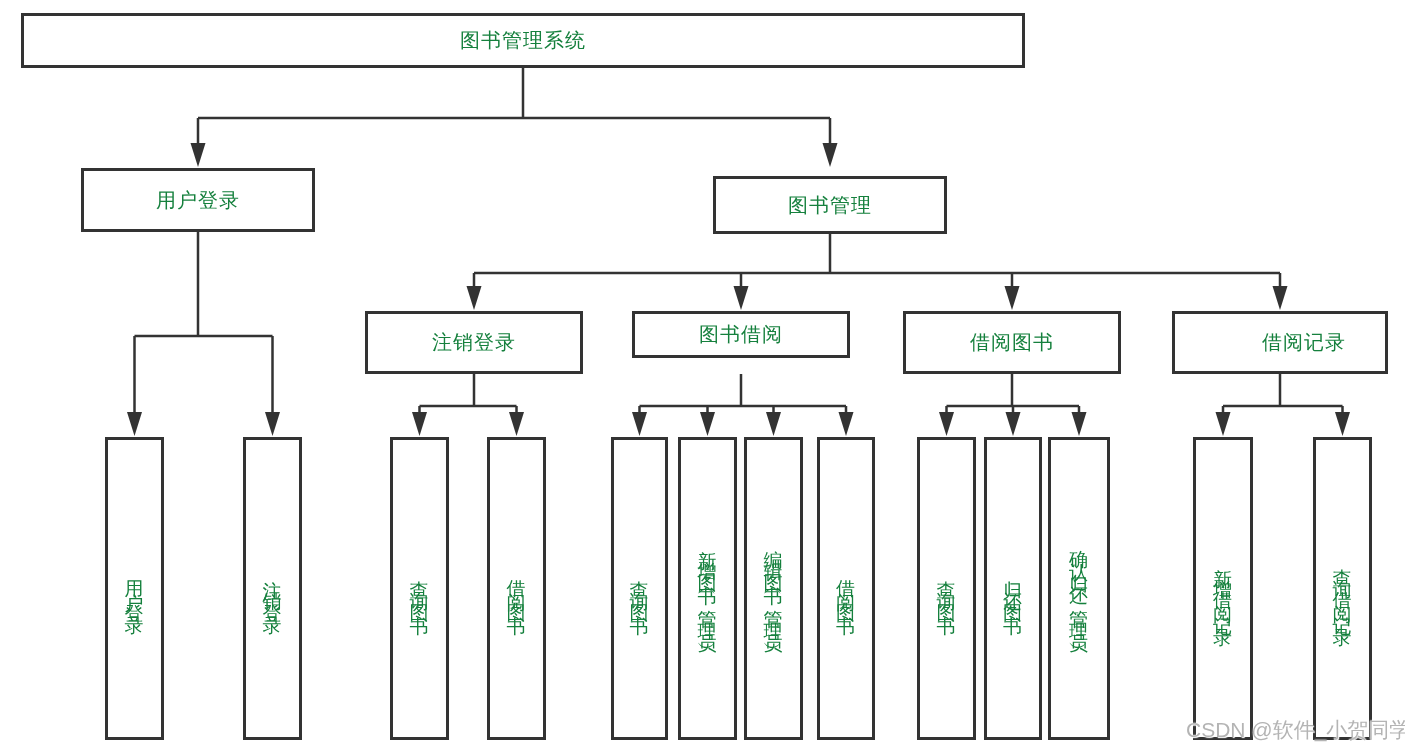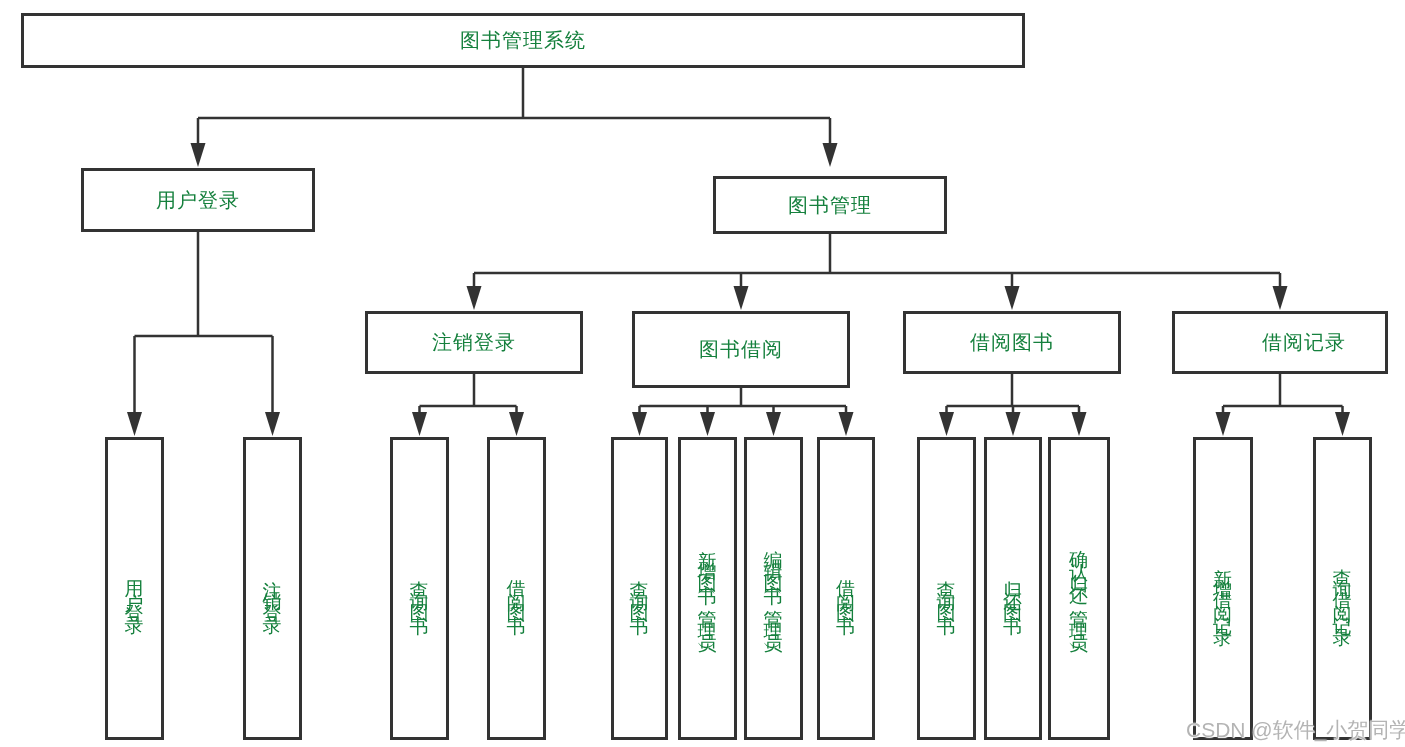--- a/index.html
+++ b/index.html
@@ -33,21 +33,21 @@
     line-height:1;
     white-space:nowrap;
   }
   
   .n-root{left:21px;top:13px;width:1004px;height:55px;}
   
   .n-userlogin{left:81px;top:168px;width:234px;height:64px;}
   .n-bookmgmt{left:713px;top:176px;width:234px;height:58px;}
   
   .n-newbooks{left:365px;top:311px;width:218px;height:63px;}
-  .n-borrowing{left:632px;top:311px;width:218px;height:77px;}
+  .n-borrowing{left:632px;top:311px;width:218px;height:47px;}
   .n-current{left:903px;top:311px;width:218px;height:63px;}
   .n-records{left:1172px;top:311px;width:216px;height:63px;padding-left:48px;}
   
   .leaf{top:437px;height:303px;}
   .lf-login{left:105px;width:59px;}
   .lf-logout{left:243px;width:59px;}
   .lf-nb-query{left:390px;width:59px;}
   .lf-nb-borrow{left:487px;width:59px;}
   .lf-bb-query{left:611px;width:57px;}
   .lf-bb-add{left:678px;width:59px;}

